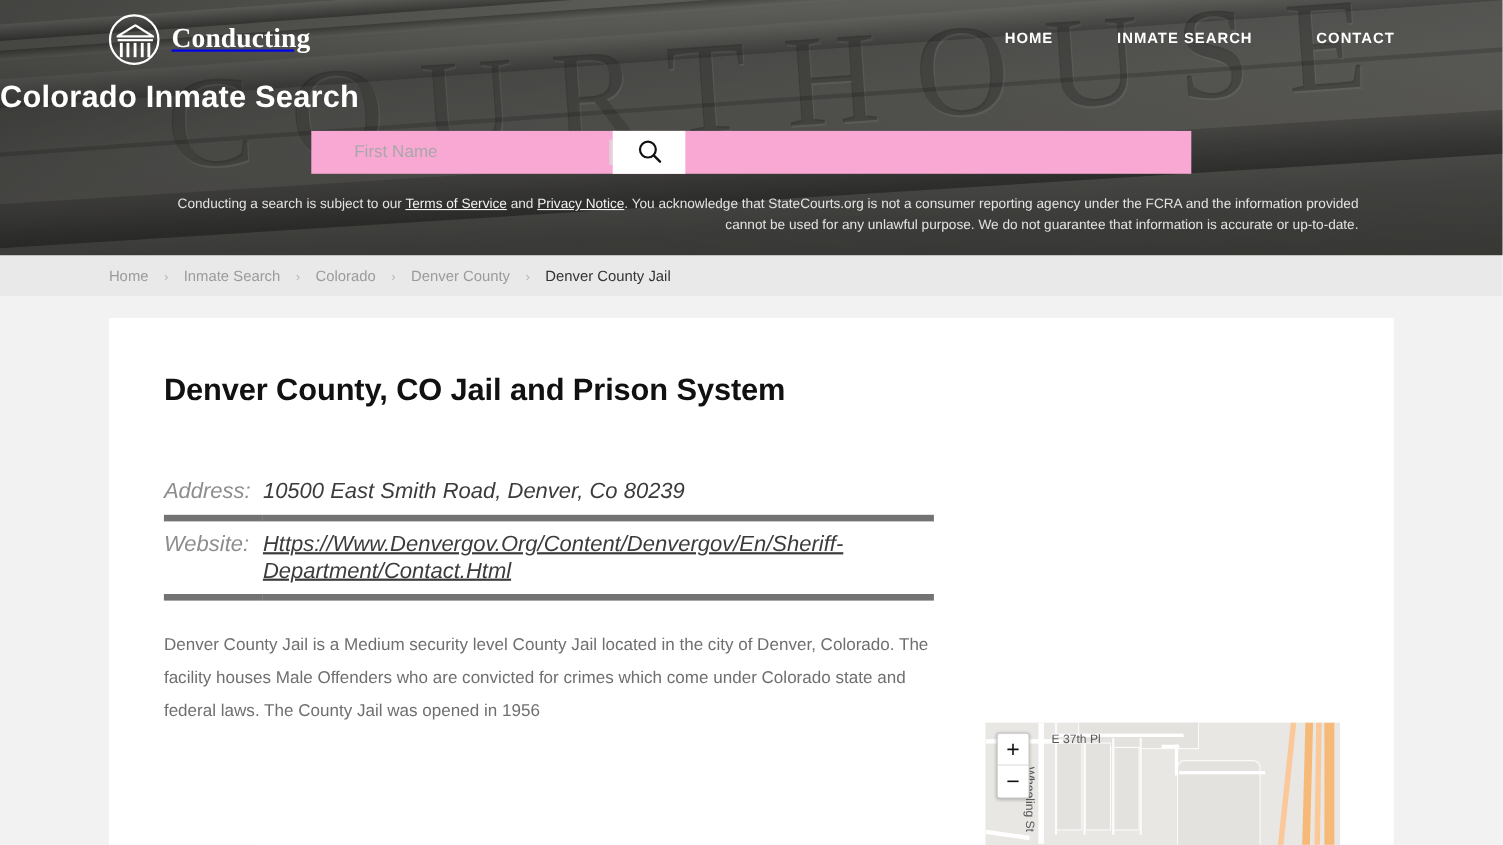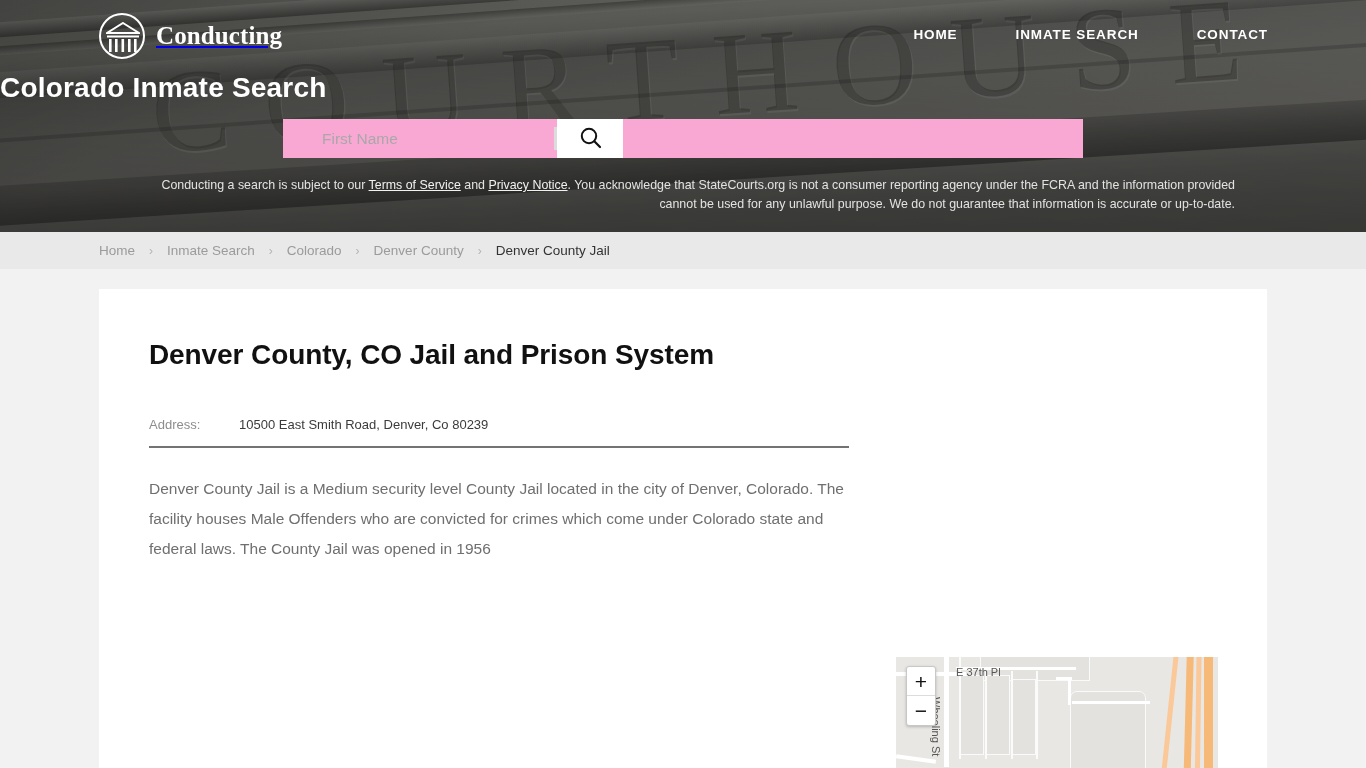--- a/index.html
+++ b/index.html
@@ -144,30 +144,30 @@
 
   
   .page { width: 1366px; height: 499px; background: #f2f2f2; padding-top: 20px; }
   .card {
     width: 1168px; margin: 0 auto; background: #fff;
     min-height: 479px; position: relative;
     padding: 50px 50px 0 50px;
   }
   .card h1 {
     font-size: 28px; font-weight: 700; color: #111;
-    letter-spacing: -.1px; margin-bottom: 33px;
+    letter-spacing: -.1px; margin-bottom: 55px;
   }
 
   .body-cols { display: flex; gap: 0; }
   .col-left { width: 700px; }
 
   table.info { width: 700px; border-collapse: collapse; }
   table.info td {
-    padding: 9px 0; border-bottom: 2px solid #737373;
-    font-size: 13px; vertical-align: top; line-height: 24px;
+    padding: 9px 0; border-bottom: 6px solid #737373;
+    font-size: 20px; vertical-align: top; line-height: 24px; font-style: italic;
   }
   td.lbl { width: 90px; color: #8d8d8d; white-space: nowrap; padding-right: 0; }
   td.val { color: #3b3b3b; padding-left: 0; }
   td.val a { color: #3b3b3b; text-decoration: underline; }
 
   .desc {
     width: 700px; margin-top: 26px; color: #6f6f6f;
     font-size: 15.5px; line-height: 30px;
   }
 
@@ -285,20 +285,26 @@
     <h1>Denver County, CO Jail and Prison System</h1>
 
     <div class="body-cols">
       <div class="col-left">
         <table class="info">
           <tbody>
             <tr>
               <td class="lbl">Address:</td>
               <td class="val">10500 East Smith Road, Denver, Co 80239</td>
             </tr>
+            <tr>
+              <td class="lbl">Website:</td>
+              <td class="val">
+                <a href="#">Https://Www.Denvergov.Org/Content/Denvergov/En/Sheriff-Department/Contact.Html</a>
+              </td>
+            </tr>
           </tbody>
         </table>
 
         <p class="desc">Denver County Jail is a Medium security level County Jail located in the city of Denver, Colorado. The facility houses Male Offenders who are convicted for crimes which come under Colorado state and federal laws. The County Jail was opened in 1956</p>
       </div>
     </div>
 
     <div class="map-wrap">
       <div class="map">
         <div class="map-bg"></div>

